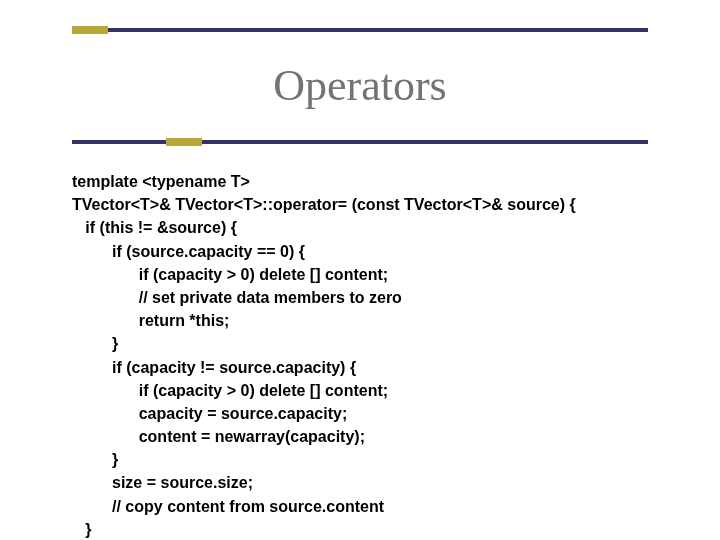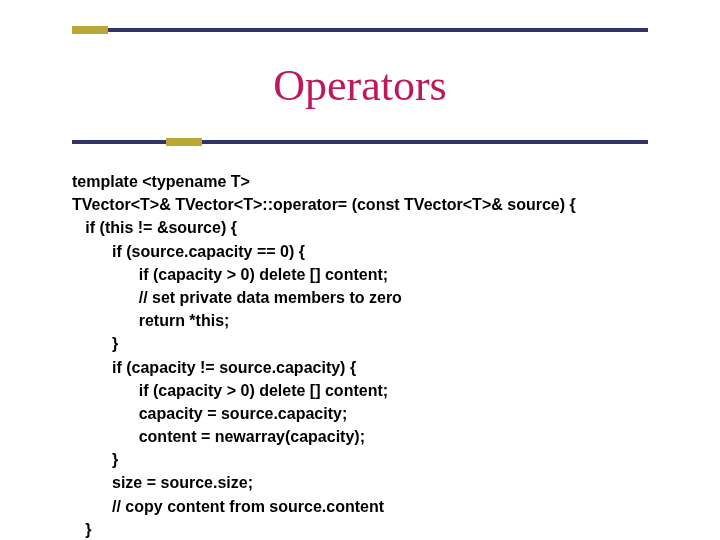--- a/index.html
+++ b/index.html
@@ -28,21 +28,21 @@
     background: #b8a838;
   }
   .title {
     position: absolute;
     top: 60px;
     left: 0;
     width: 720px;
     text-align: center;
     font-size: 44px;
     font-weight: normal;
-    color: #be185d;
+    color: #737373;
   }
   .mid-border {
     position: absolute;
     top: 140px;
     left: 72px;
     width: 576px;
     height: 4px;
     background: #333366;
   }
   .mid-accent {

